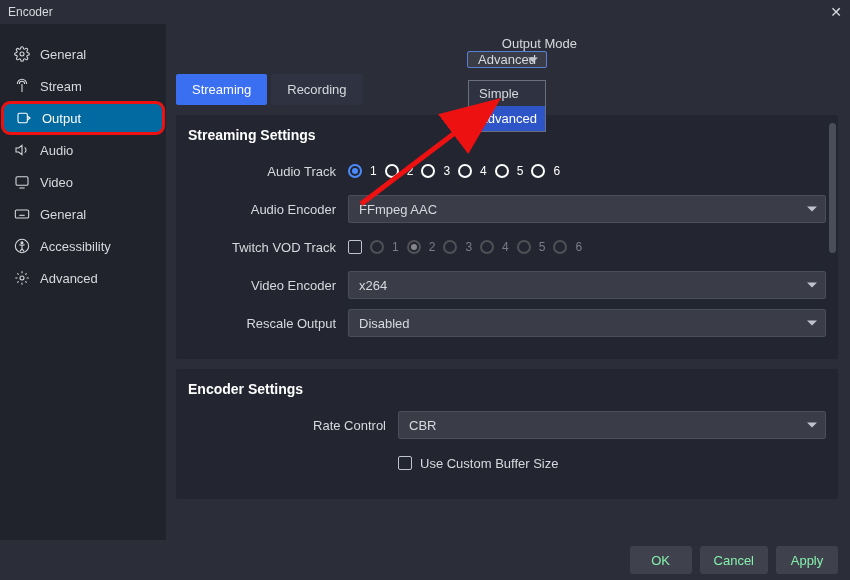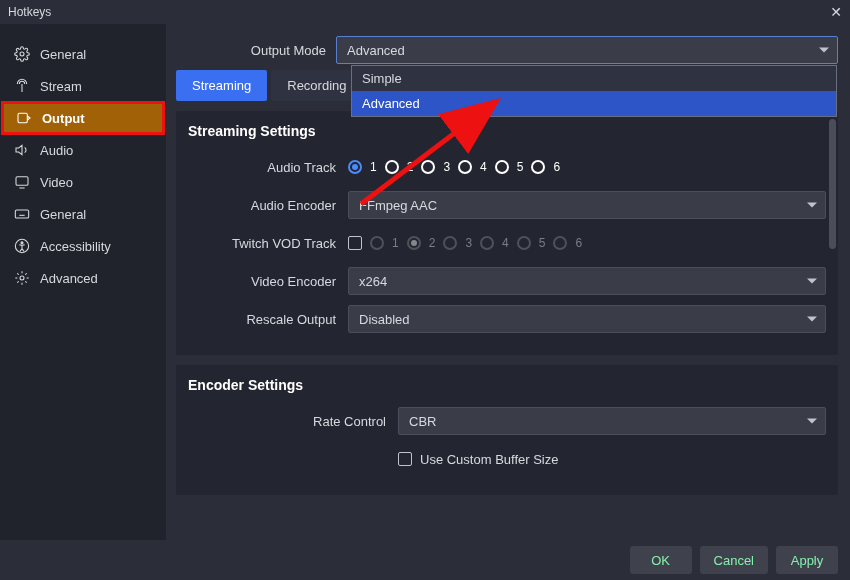--- a/index.html
+++ b/index.html
@@ -5,33 +5,33 @@
   * { box-sizing: border-box; margin: 0; padding: 0; font-family: "Segoe UI", Arial, sans-serif; }
   body { width: 850px; height: 580px; background: #2b2e38; color: #d7d9de; font-size: 13px; overflow: hidden; position: relative; }
 
   .titlebar { height: 24px; display: flex; align-items: center; justify-content: space-between; padding: 0 8px; background: #2b2e38; }
   .titlebar .title { font-size: 12px; color: #d7d9de; }
   .titlebar .close { font-size: 14px; cursor: pointer; }
 
   .body { display: flex; height: 516px; }
   .sidebar { width: 166px; background: #21232c; padding-top: 14px; }
   .side-item { display: flex; align-items: center; gap: 10px; padding: 8px 14px; cursor: pointer; color: #d7d9de; }
-  .side-item.selected { background: #a16207; color: #fff; border-radius: 0; margin: 0 2px; font-weight: bold; }
+  .side-item.selected { background: #0369a1; color: #fff; border-radius: 8px; margin: 0 2px; }
   .side-item.highlight { outline: 3px solid #e11; outline-offset: -2px; }
   .side-icon { width: 16px; height: 16px; display: inline-flex; align-items: center; justify-content: center; }
   .side-icon svg { width: 16px; height: 16px; stroke: currentColor; fill: none; stroke-width: 1.6; }
 
   .main { flex: 1; padding: 12px 12px 0 10px; position: relative; }
   .row { display: flex; align-items: center; margin-bottom: 10px; }
   .label { text-align: right; padding-right: 10px; color: #d7d9de; }
 
   .select { flex: 1; height: 28px; background: #3a3d48; border: 1px solid #4a4e5a; color: #d7d9de; display: flex; align-items: center; padding: 0 10px; position: relative; cursor: pointer; border-radius: 2px; }
   .select.open { border: 1px solid #5a7fd0; }
   .select .caret { position: absolute; right: 8px; top: 50%; transform: translateY(-50%); width: 0; height: 0; border-left: 5px solid transparent; border-right: 5px solid transparent; border-top: 5px solid #c0c3cc; }
-  .dropdown { position: absolute; left: 14px; right: 0; top: 28px; background: #2f3240; border: 1px solid #6a6f80; z-index: 50; }
+  .dropdown { position: absolute; left: 0; right: 0; top: 28px; background: #2f3240; border: 1px solid #6a6f80; z-index: 50; }
   .dropdown .opt { padding: 5px 10px; cursor: pointer; }
   .dropdown .opt.sel { background: #2d55c7; color: #fff; }
 
   .tabs { display: flex; gap: 4px; margin-bottom: 10px; }
   .tab { padding: 8px 16px; background: #2f3240; cursor: pointer; border-radius: 2px; }
   .tab.active { background: #3a6ff2; color: #fff; }
 
   .panel { background: #232530; padding: 12px; border-radius: 3px; margin-bottom: 10px; position: relative; }
   .panel-title { font-weight: 600; color: #fff; margin-bottom: 14px; font-size: 14px; }
   .panel-row { display: flex; align-items: center; margin-bottom: 10px; min-height: 28px; }
@@ -65,21 +65,21 @@
   .arrow-svg { position: absolute; left: 155px; top: 50px; pointer-events: none; z-index: 100; }
 
   .twocol { display: flex; gap: 10px; flex: 1; }
   .twocol .select { flex: 1; }
   .twocol .select:first-child { flex: 1.2; }
 </style>
 </head>
 <body>
 
 <div class="titlebar">
-  <span class="title">Hotkeys</span>
+  <span class="title">Encoder</span>
   <span class="close">✕</span>
 </div>
 
 <div class="body">
   <div class="sidebar">
     <div class="side-item">
       <span class="side-icon">
           <svg viewBox="0 0 24 24">
             <circle cx="12" cy="12" r="3"></circle>
             <path d="M19.4 15a1.7 1.7 0 0 0 .3 1.8l.1.1a2 2 0 1 1-2.8 2.8l-.1-.1a1.7 1.7 0 0 0-1.8-.3 1.7 1.7 0 0 0-1 1.5V21a2 2 0 1 1-4 0v-.1a1.7 1.7 0 0 0-1-1.5 1.7 1.7 0 0 0-1.8.3l-.1.1a2 2 0 1 1-2.8-2.8l.1-.1a1.7 1.7 0 0 0 .3-1.8 1.7 1.7 0 0 0-1.5-1H3a2 2 0 1 1 0-4h.1a1.7 1.7 0 0 0 1.5-1 1.7 1.7 0 0 0-.3-1.8l-.1-.1a2 2 0 1 1 2.8-2.8l.1.1a1.7 1.7 0 0 0 1.8.3H9a1.7 1.7 0 0 0 1-1.5V3a2 2 0 1 1 4 0v.1a1.7 1.7 0 0 0 1 1.5 1.7 1.7 0 0 0 1.8-.3l.1-.1a2 2 0 1 1 2.8 2.8l-.1.1a1.7 1.7 0 0 0-.3 1.8V9a1.7 1.7 0 0 0 1.5 1H21a2 2 0 1 1 0 4h-.1a1.7 1.7 0 0 0-1.5 1z"></path>
@@ -159,21 +159,21 @@
             <line x1="5" y1="19" x2="7" y2="17"></line>
             <line x1="17" y1="7" x2="19" y2="5"></line>
           </svg>
         </span>
       <span>Advanced</span>
     </div>
   </div>
 
   <div class="main">
 
-    <div class="row" style="margin-bottom:6px;">
+    <div class="row" style="margin-bottom:6px;flex-direction:column;">
       <div class="label" style="width:160px;">Output Mode</div>
       <div class="select open" style="flex:1;">
         <span>Advanced</span>
         <span class="caret"></span>
         <div class="dropdown">
           <div class="opt">Simple</div>
           <div class="opt sel">Advanced</div>
         </div>
       </div>
     </div>

